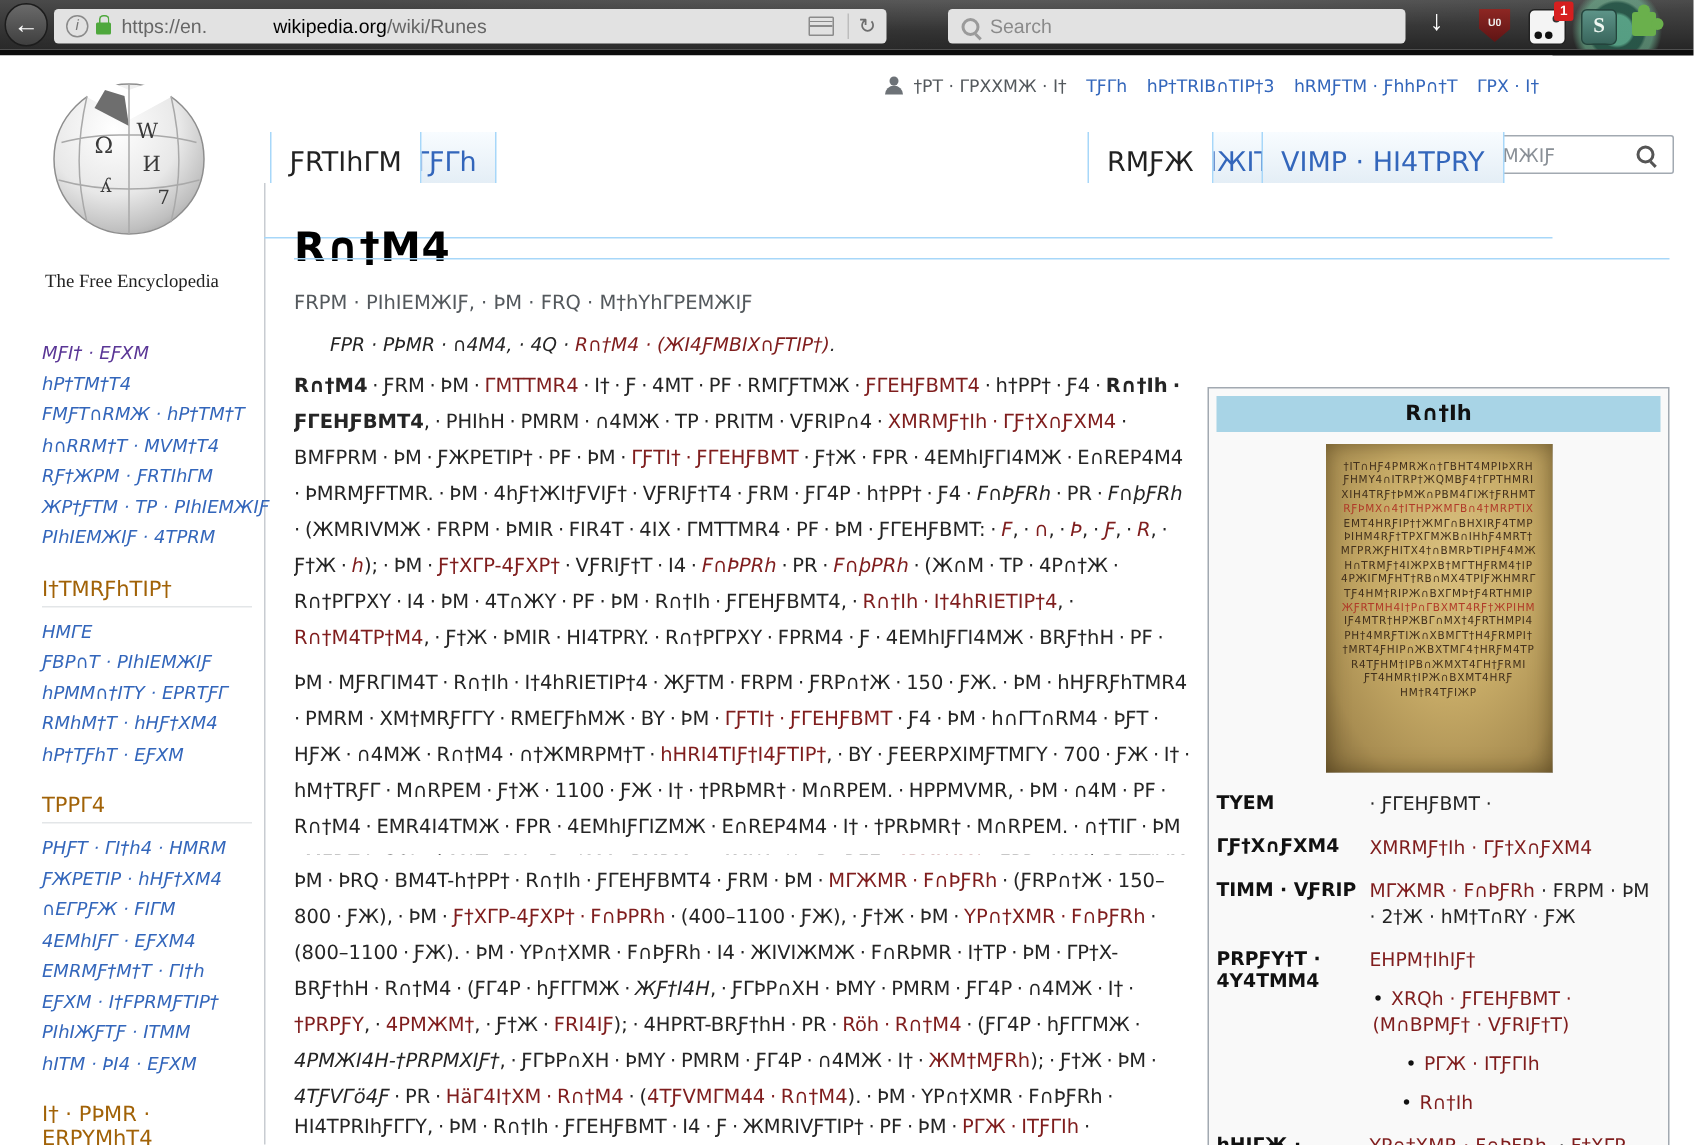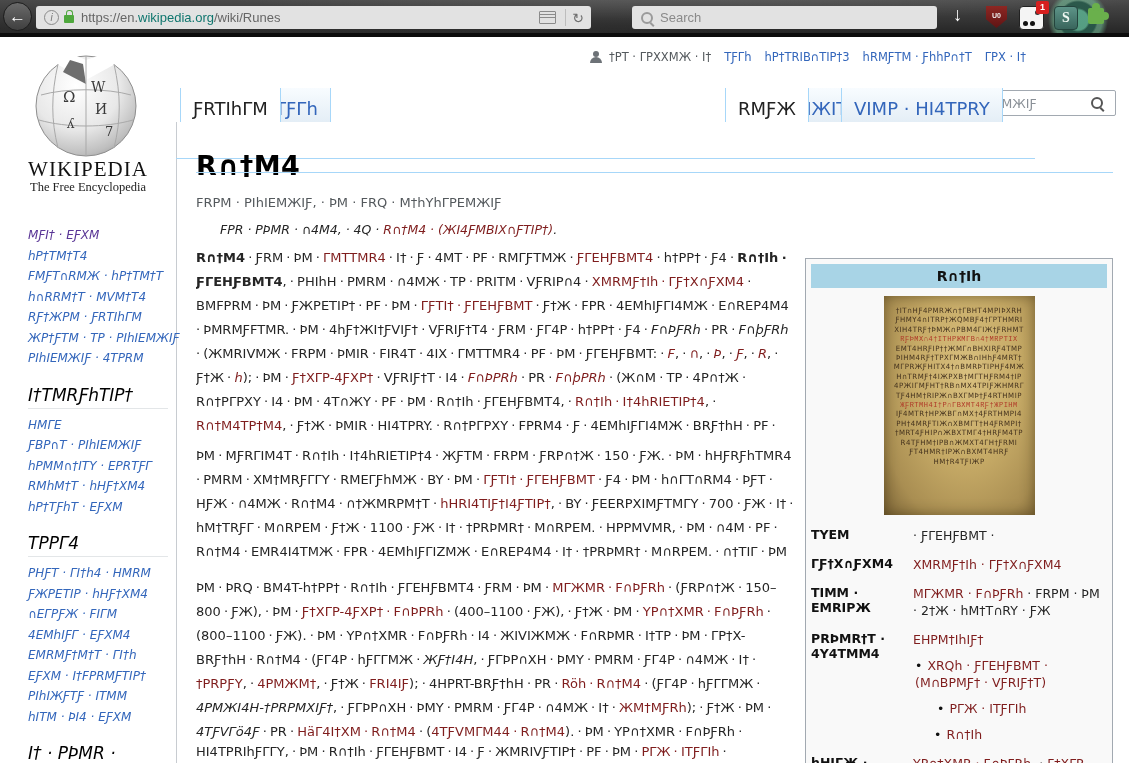--- a/index.html
+++ b/index.html
@@ -16,21 +16,21 @@
   #back-btn{position:absolute;left:3px;top:2px;width:29px;height:29px;border-radius:50%;
     background:linear-gradient(#6a6a6a,#3f3f3f);border:1px solid #1c1c1c;color:#fff;
     text-align:center;line-height:27px;font-size:17px;font-weight:bold;box-sizing:border-box;}
   #url-bar{position:absolute;left:36px;top:6px;width:555px;height:23px;background:#e2e2e2;
     border-radius:3px;display:flex;align-items:center;font-size:13px;color:#666;}
   .info-i{display:inline-block;width:13px;height:13px;border:1px solid #8a8a8a;border-radius:50%;
     color:#777;font-size:10px;line-height:13px;text-align:center;margin:0 5px 0 8px;font-style:italic;}
   .lock{display:inline-block;position:relative;width:10px;height:8px;background:#4fa83d;border-radius:1px;margin:3px 7px 0 0;}
   .lock:before{content:"";position:absolute;left:1.5px;top:-5px;width:5px;height:5px;border:1.5px solid #4fa83d;border-bottom:none;border-radius:3px 3px 0 0;}
   #url-text{flex:1;white-space:nowrap;overflow:hidden;}
-  #url-text .dom{color:#0f766e;}
+  #url-text .dom{color:#000000;margin-left:44px;}
   .reader-ic{width:15px;height:11px;border:1px solid #8b8b8b;border-radius:1px;margin-right:9px;
     background:linear-gradient(#e2e2e2 2px,#8b8b8b 2px,#8b8b8b 3px,#e2e2e2 3px,#e2e2e2 5px,#8b8b8b 5px,#8b8b8b 6px,#e2e2e2 6px);}
   .vdiv{width:1px;height:17px;background:#bdbdbd;margin-right:6px;}
   .reload{color:#6e6e6e;font-size:14px;margin-right:7px;}
   #search-bar{position:absolute;left:632px;top:6px;width:305px;height:23px;background:#e2e2e2;
     border-radius:3px;display:flex;align-items:center;font-size:13px;color:#8a8a8a;}
   .mag{position:relative;width:8px;height:8px;border:2px solid #9a9a9a;border-radius:50%;margin:0 7px 0 9px;}
   .mag:after{content:"";position:absolute;left:8px;top:8px;width:5px;height:2px;background:#9a9a9a;transform:rotate(45deg);transform-origin:0 0;}
   .mag.dark{border-color:#555;} .mag.dark:after{background:#555;}
   #dl-arrow{position:absolute;left:953px;top:4px;color:#fff;font-size:19px;font-weight:bold;}
@@ -73,22 +73,22 @@
   #logo{position:absolute;left:25px;top:13px;}
   #wordmark{position:absolute;left:0;top:120px;width:176px;text-align:center;
     font-family:"Liberation Serif","DejaVu Serif",serif;font-size:21px;color:#111;letter-spacing:1px;}
   #tagline{position:absolute;left:0;top:143px;width:176px;text-align:center;
     font-family:"Liberation Serif","DejaVu Serif",serif;font-size:12.5px;color:#222;}
   #sidebar-nav{position:absolute;left:28px;top:188px;width:142px;font-size:12px;}
   #sidebar-nav ul{list-style:none;margin:0 0 16px 0;padding:0;font-style:italic;}
   #sidebar-nav li{line-height:20.5px;white-space:nowrap;}
   #sidebar-nav a{color:#3366bb;text-decoration:none;}
   #sidebar-nav a.vis{color:#5a3696;}
-  #sidebar-nav h3{font-size:17px;font-weight:normal;color:#000000;margin:0 0 6px 0;padding:0 0 3px 0;
-    border-bottom:1px solid #e3e6e8;width:140px;font-style:italic;}
+  #sidebar-nav h3{font-size:14px;font-weight:normal;color:#a16207;margin:0 0 6px 0;padding:0 0 3px 0;
+    border-bottom:1px solid #e3e6e8;width:140px;}
   
   #title{position:absolute;left:196px;top:95px;font-size:27px;color:#000;letter-spacing:.5px;}
   #title-rule{position:absolute;left:196px;top:135px;width:917px;height:1px;background:#a7d7f9;}
   #subtitle{position:absolute;left:196px;top:158px;font-size:13px;color:#54595d;}
   #hatnote{position:absolute;left:220px;top:185px;font-size:12.5px;color:#252525;font-style:italic;}
   .para{position:absolute;left:196px;width:598px;font-size:13px;line-height:24px;color:#252525;
     word-spacing:-1px;overflow:hidden;text-align:left;}
   .para0{top:209px;max-height:144px;} .para1{top:353px;max-height:52px;}
   .para2{top:407px;max-height:126px;} .para3{top:539px;max-height:168px;}
   .para4{top:703px;max-height:26px;}
@@ -96,21 +96,21 @@
   
   #infobox{position:absolute;left:805px;top:221px;width:308px;height:550px;box-sizing:border-box;
     border:1px solid #a2a9b1;background:#f9f9f9;padding:3px;font-size:12.5px;color:#252525;}
   #infobox-header{margin:2px;background:#a8d4e6;text-align:center;font-weight:bold;font-size:14px;
     padding:4px 0;color:#111;}
   #codex{width:151px;height:219px;margin:8px auto 6px auto;position:relative;overflow:hidden;
     background:radial-gradient(ellipse at 55% 35%, #d9c07f 0%, #c6aa66 45%, #a98e52 78%, #7d6638 100%);
     box-shadow:inset 0 0 14px rgba(60,45,15,.55);}
   #codex .row{white-space:nowrap;font-size:7px;line-height:9.4px;color:#42301c;text-align:center;
     letter-spacing:.5px;transform:scaleY(1.05);}
-  #codex .row.red{color:#b03a28;font-family:Liberation Mono, monospace;}
+  #codex .row.red{color:#b03a28;}
   #codex .pad{height:11px;}
   #ib-rows{width:100%;border-collapse:collapse;}
   #ib-rows th{width:98px;text-align:left;vertical-align:top;font-size:12.5px;padding:6px 2px;color:#111;}
   #ib-rows td{vertical-align:top;padding:6px 2px;line-height:17px;}
   .bullets div{margin-top:9px;}
   .bullets .b0{margin-left:2px;} .bullets .b1{margin-left:24px;} .bullets .b2{margin-left:21px;}
   .bullets .dot{color:#111;margin-right:5px;}
 </style>
 </head>
 <body>
@@ -174,21 +174,20 @@
     <circle cx="61" cy="56" r="50" fill="url(#gball)" stroke="#8e8e8e" stroke-width="1"></circle>
     <path d="M28 12 L61 30 L94 12 L78 4 L61 10 L45 3 Z" fill="#ffffff"></path>
     <path d="M38 22 L61 34 L58 14 L45 10 Z" fill="#6e6e6e"></path>
     <path d="M16 45 C40 38 82 38 106 45 M14 70 C42 78 80 78 108 70 M61 6 L61 106 M33 14 C26 45 26 70 33 98 M89 14 C96 45 96 70 89 98" stroke="#a9a9a9" stroke-width="1" fill="none"></path>
     <text x="38" y="52" font-size="15" fill="#3a3a3a" font-family="DejaVu Serif,serif">Ω</text>
     <text x="66" y="42" font-size="14" fill="#3a3a3a" font-family="DejaVu Serif,serif">W</text>
     <text x="70" y="64" font-size="14" fill="#3a3a3a" font-family="DejaVu Serif,serif">И</text>
     <text x="80" y="86" font-size="13" fill="#3a3a3a" font-family="DejaVu Serif,serif">7</text>
     <text x="42" y="78" font-size="13" fill="#3a3a3a" font-family="DejaVu Serif,serif">ʎ</text>
   </svg>
-  <div id="wordmark">WIKIPEDIA</div>
   <div id="tagline">The Free Encyclopedia</div>
   <nav id="sidebar-nav">
       <ul>
         <li><a class="vis">MƑI† · EƑXM</a></li>
         <li><a>hP†TM†T4</a></li>
         <li><a>FMƑT∩RMЖ · hP†TM†T</a></li>
         <li><a>h∩RRM†T · MVM†T4</a></li>
         <li><a>RƑ†ЖPM · ƑRTIhΓM</a></li>
         <li><a>ЖP†ƑTM · TP · PIhIEMЖIƑ</a></li>
         <li><a>PIhIEMЖIƑ · 4TPRM</a></li>
@@ -254,25 +253,25 @@
         <tbody>
           <tr>
             <th>TYEM</th>
             <td><span>· ƑΓEHƑBMT ·</span></td>
           </tr>
           <tr>
             <th>ΓƑ†X∩ƑXM4</th>
             <td><span class="lnk">XMRMƑ†Ih · ΓƑ†X∩ƑXM4</span></td>
           </tr>
           <tr>
-            <th>TIMM · EMRIPЖ</th>
+            <th>TIMM · VƑRIP</th>
             <td><span class="lnk">MΓЖMR · F∩ÞƑRh</span><span> · FRPM · ÞM · 2†Ж · hM†T∩RY · ƑЖ</span></td>
           </tr>
           <tr>
-            <th>PRÞMR†T · 4Y4TMM4</th>
+            <th>PRPƑY†T · 4Y4TMM4</th>
             <td><span class="lnk">EHPM†IhIƑ†</span><div class="bullets">
                 <div class="b0"><span class="dot">•</span><span class="lnk">XRQh · ƑΓEHƑBMT · (M∩BPMƑ† · VƑRIƑ†T)</span></div>
                 <div class="b1"><span class="dot">•</span><span class="lnk">PΓЖ · ITƑΓIh</span></div>
                 <div class="b2"><span class="dot">•</span><span class="lnk">R∩†Ih</span></div>
               </div></td>
           </tr>
           <tr>
             <th>hHIΓЖ · 4Y4TMM4</th>
             <td><span class="lnk">YP∩†XMR · F∩ÞƑRh</span><span>, · </span><span class="lnk">Ƒ†XΓP-4ƑXP† · F∩ÞPRh</span></td>
           </tr>

